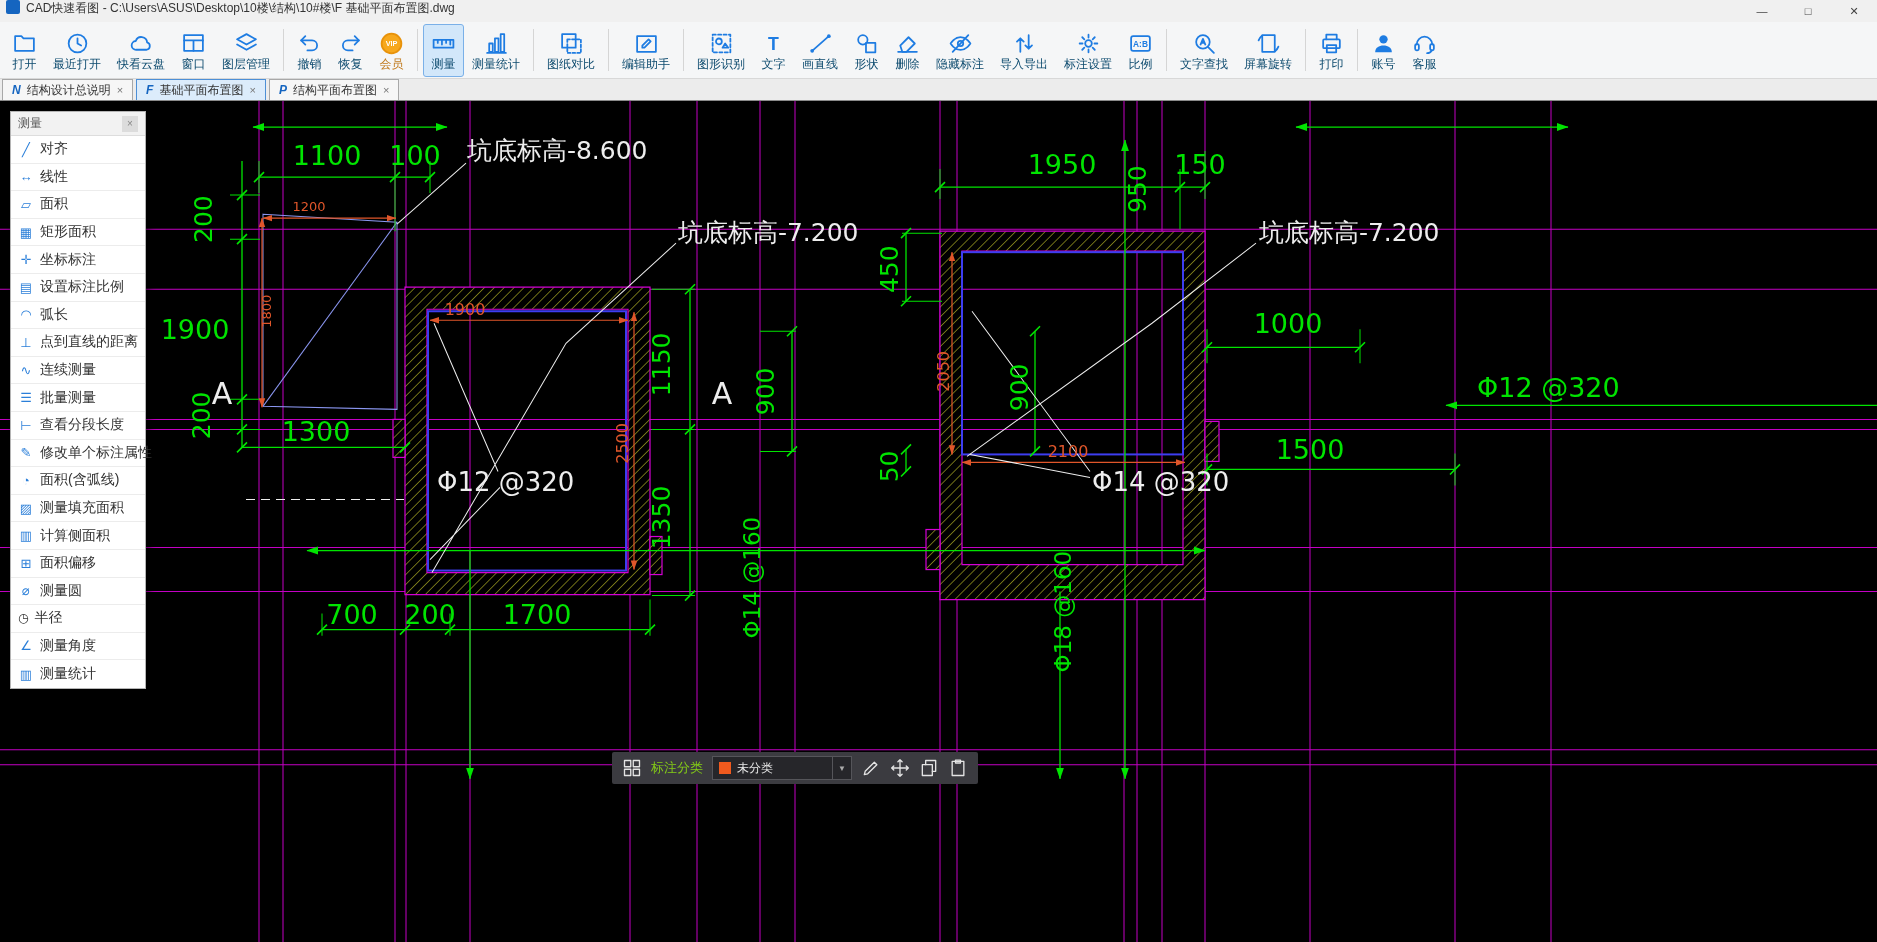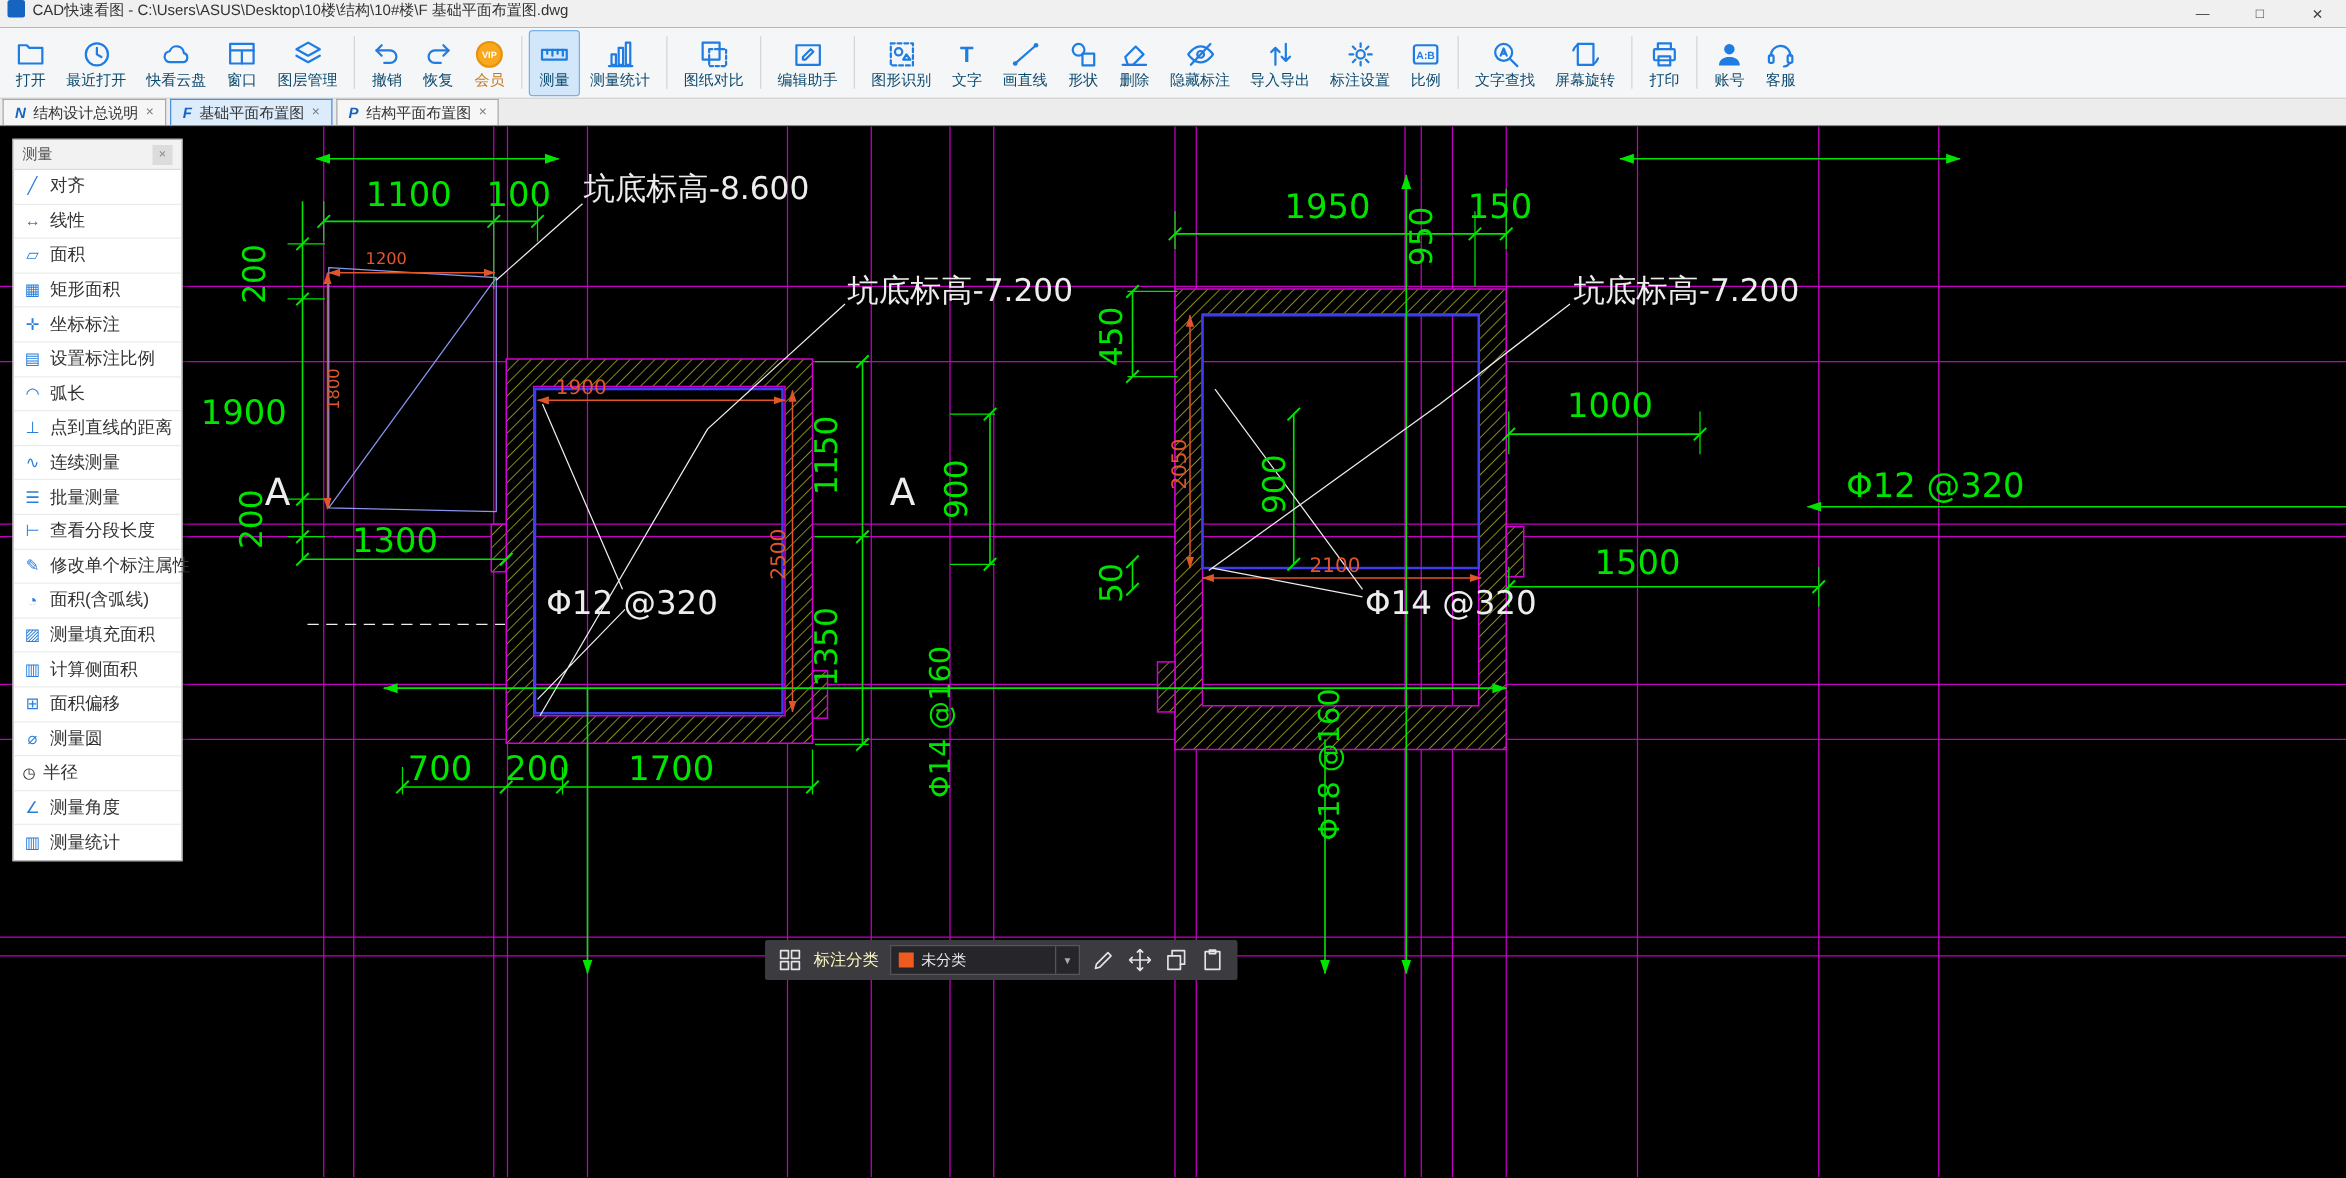--- a/index.html
+++ b/index.html
@@ -33,22 +33,22 @@
 
 .measure-panel{position:absolute;left:10px;top:10px;width:136px;background:#fff;border:1px solid #b5b5b5;box-shadow:3px 4px 8px rgba(0,0,0,.55);font-size:12px}
 .mp-header{height:24px;background:#f2f2f2;border-bottom:1px solid #ddd;display:flex;align-items:center;padding:0 7px;color:#555}
 .mp-close{margin-left:auto;width:16px;height:16px;background:#dcdcdc;color:#888;display:flex;align-items:center;justify-content:center;font-size:10px}
 .mp-item{height:27.6px;display:flex;align-items:center;gap:6px;padding:0 7px;border-bottom:1px solid #ececec;color:#333;white-space:nowrap}
 .mp-item:last-child{border-bottom:none}
 .mp-glyph{width:16px;color:#2b7fd9;font-size:13px;text-align:center;flex:none}
 .mp-label{font-size:14px}
 
 .bottom-bar{position:absolute;left:612px;top:651px;height:32px;background:#3b3b40;display:flex;align-items:center;gap:9px;padding:0 10px;border-radius:2px}
-.bb-label{color:#fef9c3;font-size:13px;white-space:nowrap}
-.bb-dropdown{width:152px;height:24px;background:#26262a;border:1px solid #55555a;display:flex;align-items:center;gap:6px;padding:0 0 0 6px;color:#e8e8e8;font-size:12px}
+.bb-label{color:#84cc16;font-size:13px;white-space:nowrap}
+.bb-dropdown{width:140px;height:24px;background:#26262a;border:1px solid #55555a;display:flex;align-items:center;gap:6px;padding:0 0 0 6px;color:#e8e8e8;font-size:12px}
 .bb-square{width:12px;height:12px;background:#f05a1e;flex:none}
 .bb-caret{margin-left:auto;color:#aaa;font-size:8px;border-left:1px solid #55555a;padding:0 5px;height:100%;display:flex;align-items:center}
 .bb-icon{width:20px;height:20px;stroke:#e4e4e4;fill:none;stroke-width:1.6;stroke-linecap:round;stroke-linejoin:round;flex:none}
 </style>
 </head>
 <body>
 
 <div class="window">
 
   <div class="titlebar">

